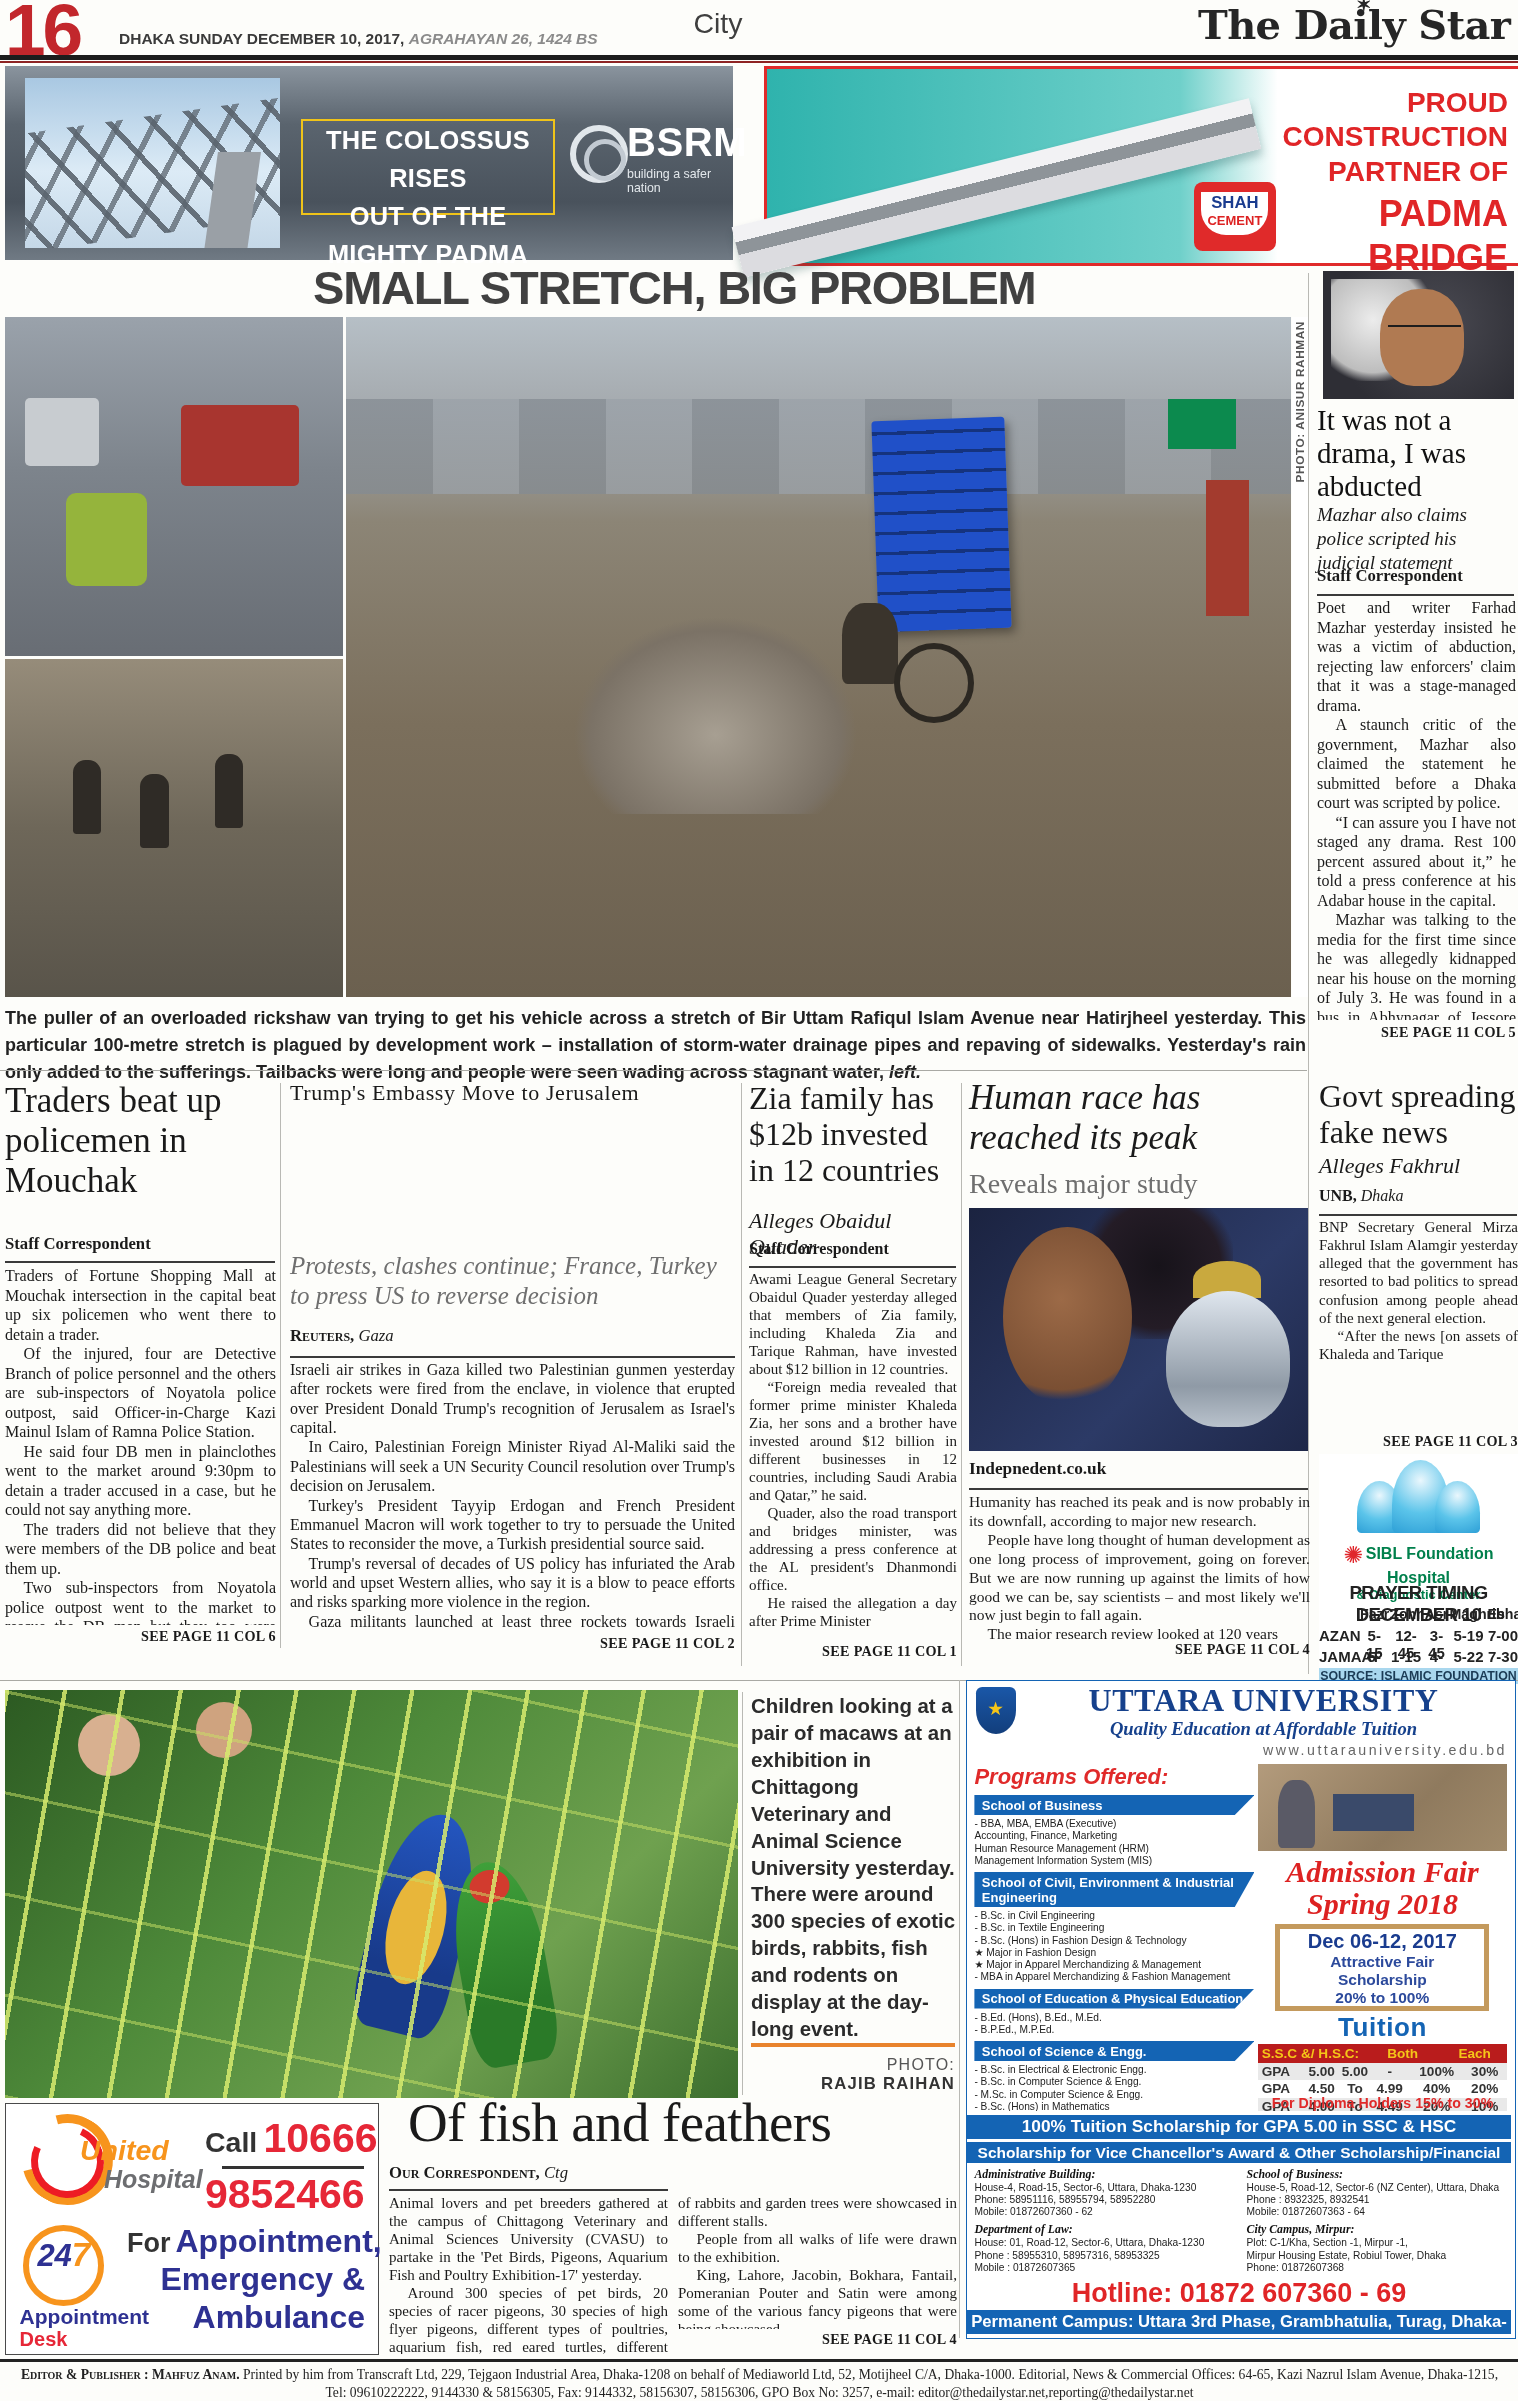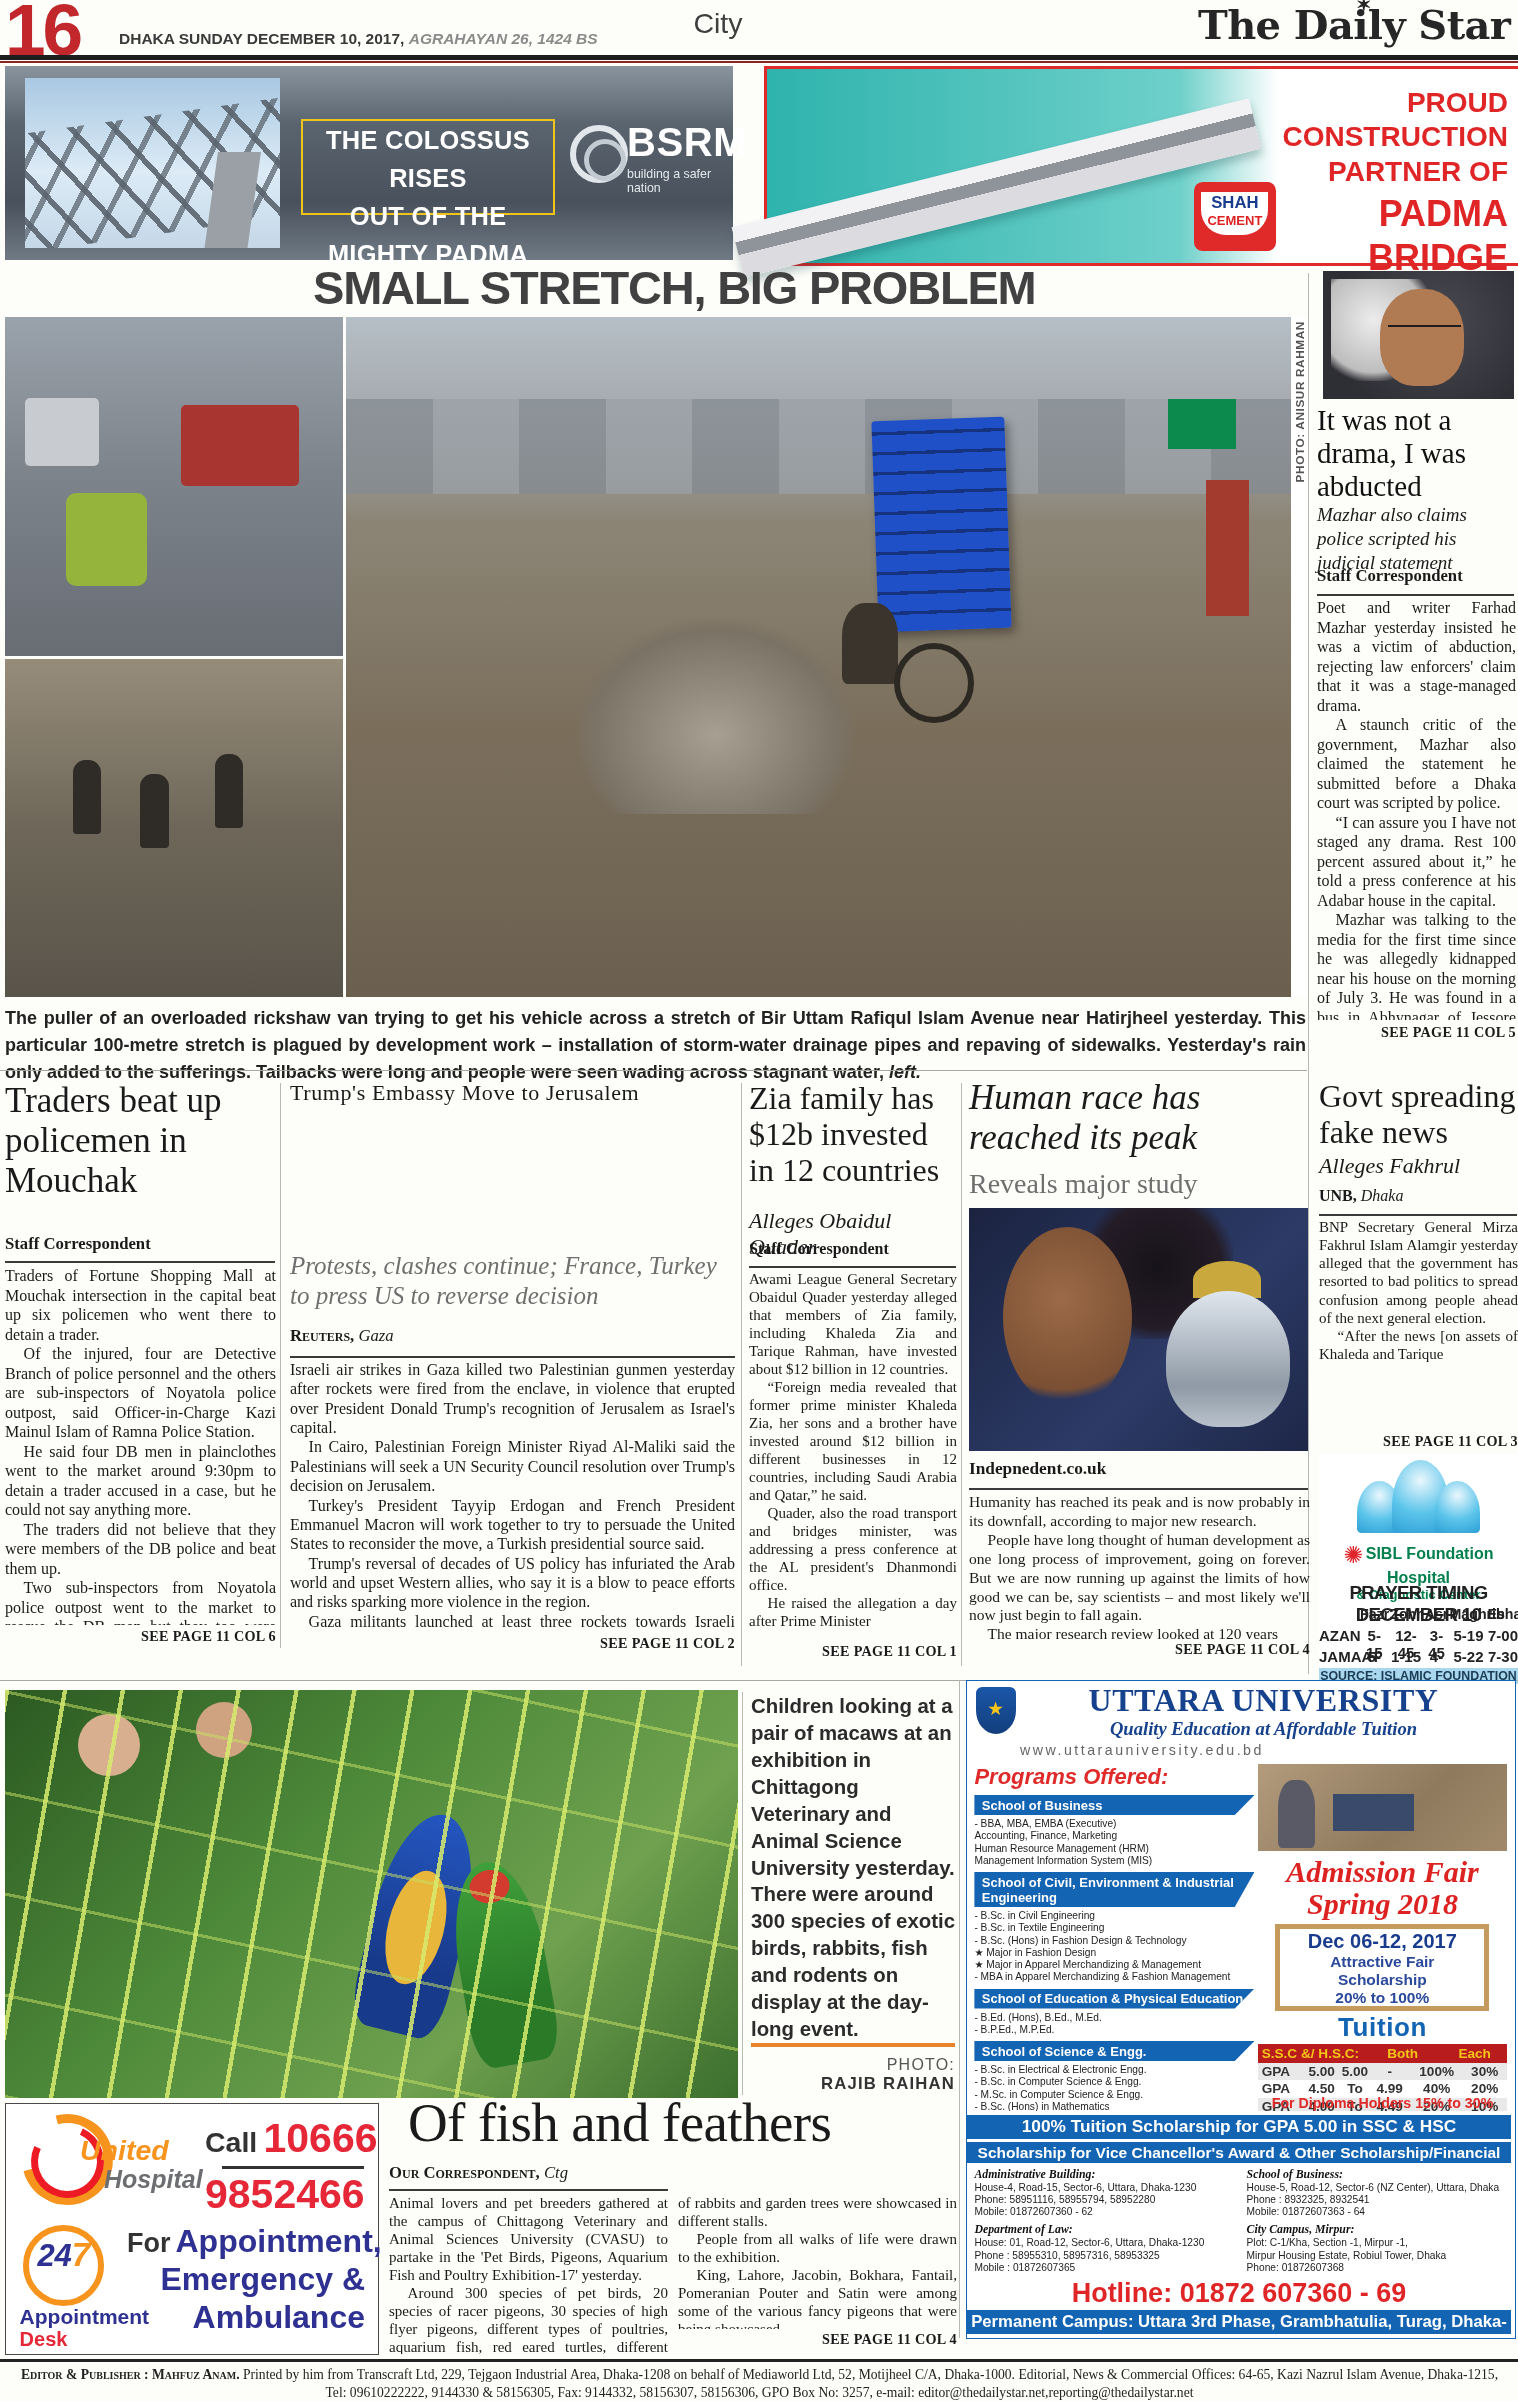--- a/index.html
+++ b/index.html
@@ -166,21 +166,21 @@
   #un-clock .n7{font:bold italic 33px "Liberation Sans",sans-serif;color:#f7941d;}
   #un-badge1{position:absolute;left:13.6px;top:201px;font:bold 21px "Liberation Sans",sans-serif;color:#2e3192;}
   #un-badge2{position:absolute;left:13.6px;top:224px;font:bold 20px "Liberation Sans",sans-serif;color:#e62737;}
   #un-for{position:absolute;left:121px;top:119px;width:238px;text-align:right;font:bold 32px "Liberation Sans",sans-serif;color:#2e3192;line-height:1.18;}
   #un-for .f{color:#333;font-size:27px;margin-right:5px;}
   
   #uttara{left:966px;top:1680px;width:548px;height:657px;border:1.9px solid #1464b4;background:#fff;font-family:"Liberation Sans",sans-serif;overflow:hidden;}
   #ut-shield{position:absolute;left:8.7px;top:6.2px;width:40px;height:47px;background:linear-gradient(180deg,#1a57a8,#123e7c);border-radius:6.2px 6.2px 50% 50%;text-align:center;line-height:43px;font-size:18.6px;color:#f5c518;}
   #ut-name{position:absolute;left:53px;top:1.2px;width:487px;text-align:center;font:bold 32px "Liberation Serif",serif;color:#16418c;letter-spacing:0.6px;}
   #ut-tag{position:absolute;left:53px;top:37px;width:487px;text-align:center;font:bold italic 18.6px "Liberation Serif",serif;color:#16418c;}
-  #ut-url{position:absolute;left:53px;top:61px;width:487px;text-align:left;font-size:14.2px;color:#666;letter-spacing:2.5px;}
+  #ut-url{position:absolute;left:53px;top:61px;width:487px;text-align:right;font-size:14.2px;color:#666;letter-spacing:2.5px;}
   #ut-left{position:absolute;left:7.4px;top:83px;width:280px;height:347px;overflow:hidden;}
   #ut-prog{font:bold italic 22px "Liberation Sans",sans-serif;color:#e02a2a;margin:0 0 3.7px 0;}
   .rib{background:#1464b4;color:#fff;font-weight:bold;font-size:13px;padding:2.5px 7.4px;margin:5px 0 3.1px 0;clip-path:polygon(0 0,100% 0,93% 100%,0 100%);}
   .plist{font-size:10.2px;line-height:1.2;color:#222;}
   .plist div{margin:0;}
   #ut-right{position:absolute;left:291px;top:83px;width:249px;height:347px;overflow:hidden;}
   #ut-photo{position:absolute;left:0;top:0;width:249px;height:87px;background:linear-gradient(135deg,#b39b7c,#8f7a5e 60%,#a08a6a);}
   #ut-photo .eq{position:absolute;left:30%;top:35%;width:81px;height:37px;background:#3a4a6a;}
   #ut-photo .per{position:absolute;left:8%;top:18%;width:37px;height:68px;background:#5a5a66;border-radius:40% 40% 10% 10%;}
   #ut-adm{position:absolute;left:0;top:92px;width:249px;text-align:center;font:bold italic 30px "Liberation Serif",serif;color:#d22;line-height:1.05;}

